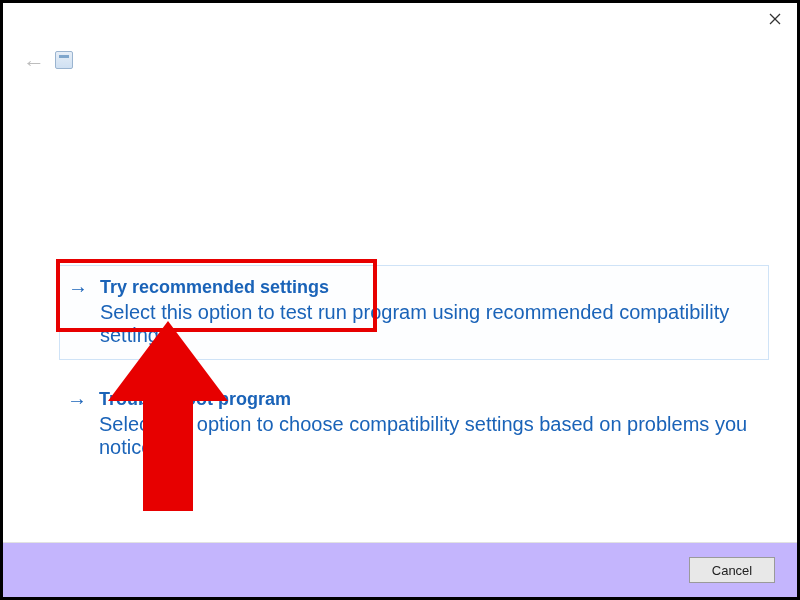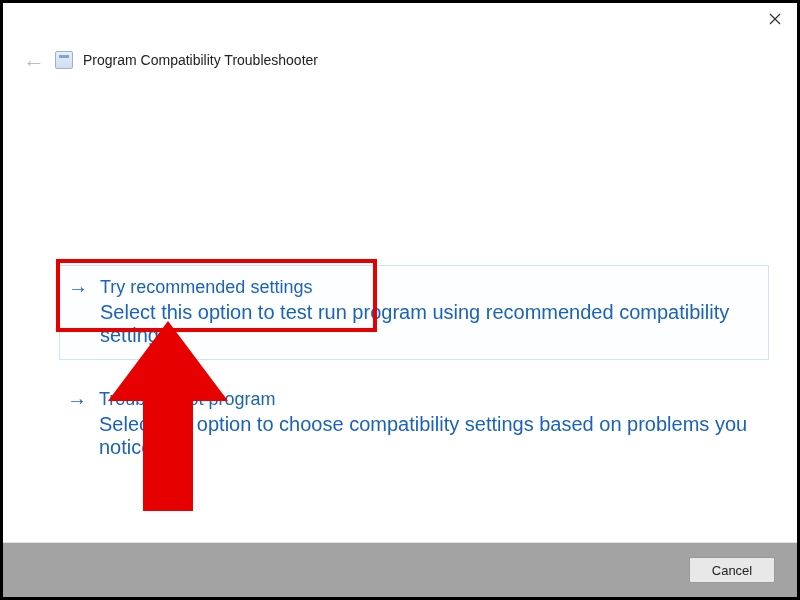--- a/index.html
+++ b/index.html
@@ -93,20 +93,21 @@
       gap: 12px;
     }
     .opt-arrow {
       font-size: 20px;
       color: #1a63b8;
       line-height: 1;
     }
     .opt-title {
       font-size: 18px;
       color: #1a63b8;
+      font-weight: bold;
     }
     .opt-desc {
       font-size: 20px;
       color: #1a63b8;
       margin-left: 32px;
       margin-top: 3px;
     }
     .option.selected {
       border: 1px solid #cfe3f7;
       background: #fdfeff;
@@ -126,21 +127,21 @@
       top: 318px;
       width: 120px;
       height: 190px;
       pointer-events: none;
     }
     .footer {
       position: absolute;
       bottom: 0;
       left: 0; right: 0;
       height: 55px;
-      background: #a3a3a3;
+      background: #c4b5fd;
       border-top: 1px solid #e2e2e2;
       display: flex;
       justify-content: flex-end;
       align-items: center;
       padding-right: 22px;
     }
     .cancel-btn {
       min-width: 86px;
       height: 26px;
       background: #e8e8e8;
@@ -163,21 +164,20 @@
       <svg width="12" height="12" viewBox="0 0 12 12">
         <line x1="1" y1="1" x2="11" y2="11" stroke="#333" stroke-width="1.2"></line>
         <line x1="11" y1="1" x2="1" y2="11" stroke="#333" stroke-width="1.2"></line>
       </svg>
     </div>
   </div>
 
   <div class="header-row">
     <span class="back-arrow">←</span>
     <span class="app-icon"></span>
-    <span class="app-title">Program Compatibility Troubleshooter</span>
   </div>
 
 
   <div class="options-area">
 
     <div class="option selected">
       <div class="option-row">
         <span class="opt-arrow">→</span>
         <span class="opt-title">Try recommended settings</span>
       </div>

